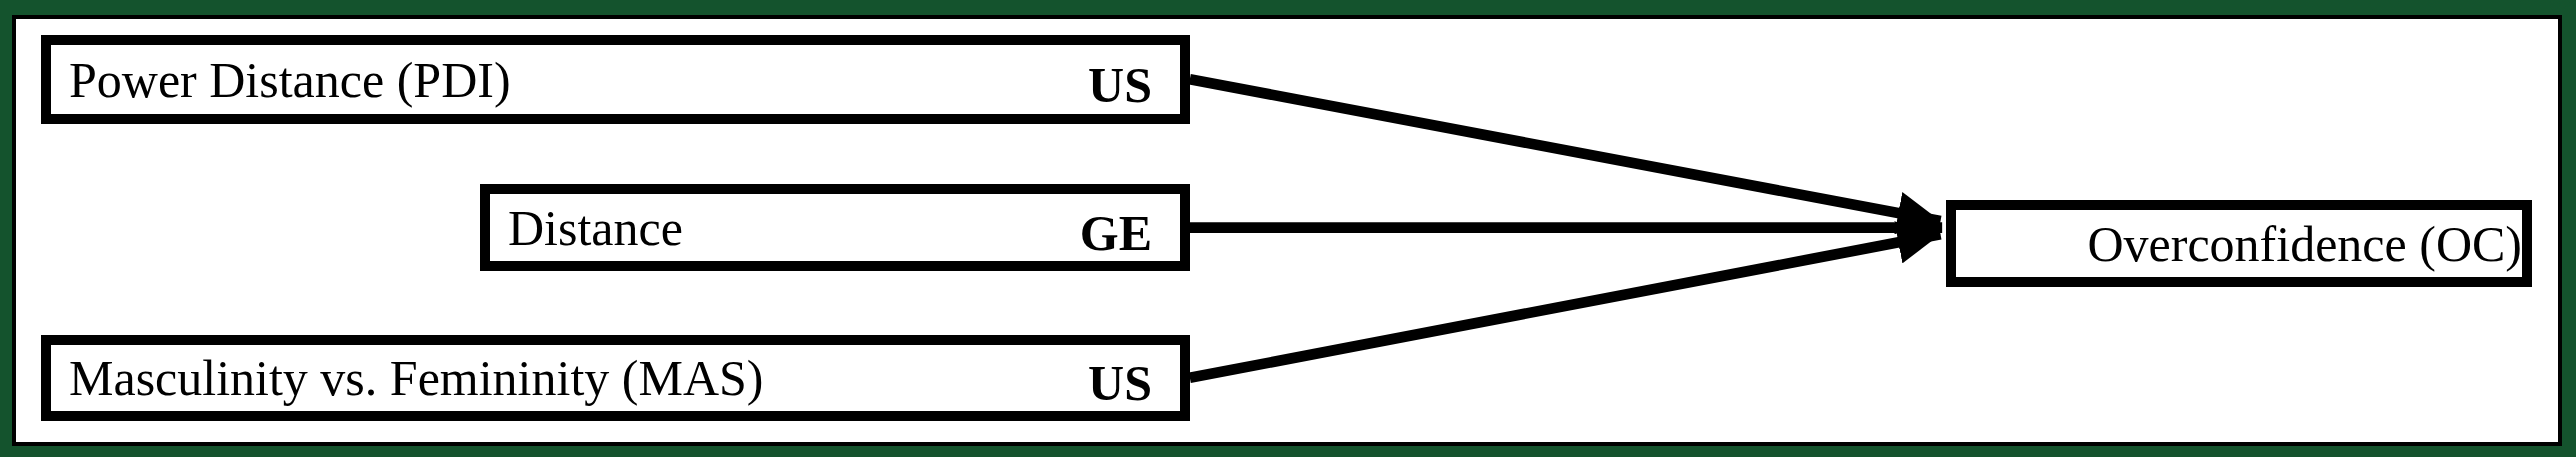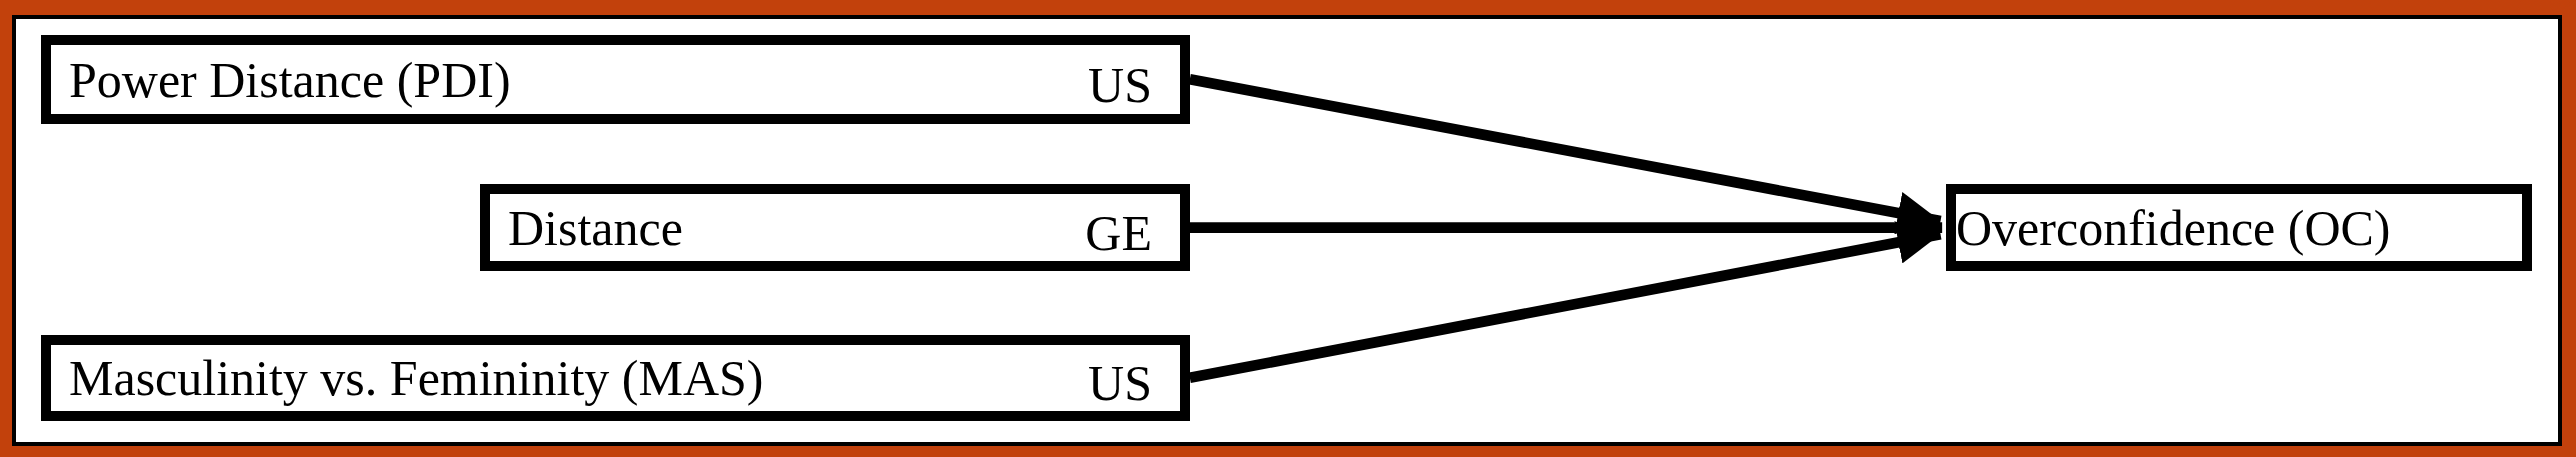--- a/index.html
+++ b/index.html
@@ -1,20 +1,20 @@
 <!DOCTYPE html>
 <html style="font-size:13.2px"><head>
 <meta charset="utf-8">
 <style>
   html, body { margin: 0; padding: 0; background: #ffffff; }
   .canvas {
     position: relative;
     width: 2576px;
     height: 457px;
-    background: #c2410c;
+    background: #14532d;
     font-family: "Liberation Serif", serif;
     color: #000000;
     overflow: hidden;
   }
   .frame {
     position: absolute;
     left: 12.4px; top: 15px;
     width: 2550px; height: 431px;
     border: 4.1px solid #000000;
     box-sizing: border-box;
@@ -25,22 +25,22 @@
     box-sizing: border-box;
     border: 10px solid #000000;
     background: #ffffff;
     display: flex;
     align-items: center;
     font-size: 50px;
     line-height: 1;
     white-space: nowrap;
   }
   .node.split { justify-content: space-between; padding: 0 28px 0 18px; }
-  .node.center { justify-content: flex-start; }
-  .node .tag { font-weight: normal; margin-top: 10px; }
+  .node.center { justify-content: flex-end; margin-top: 16px; }
+  .node .tag { font-weight: bold; margin-top: 10px; }
   .node-pdi { left: 41px;  top: 35px;  width: 1149px; height: 89px; }
   .node-edu { left: 480px; top: 184px; width: 710px;  height: 87px; }
   .node-mas { left: 41px;  top: 335px; width: 1149px; height: 86px; }
   .node-oc  { left: 1946px; top: 184px; width: 586px; height: 87px; }
   svg.arrows {
     position: absolute;
     left: 0; top: 0;
     width: 2576px; height: 457px;
     pointer-events: none;
   }

